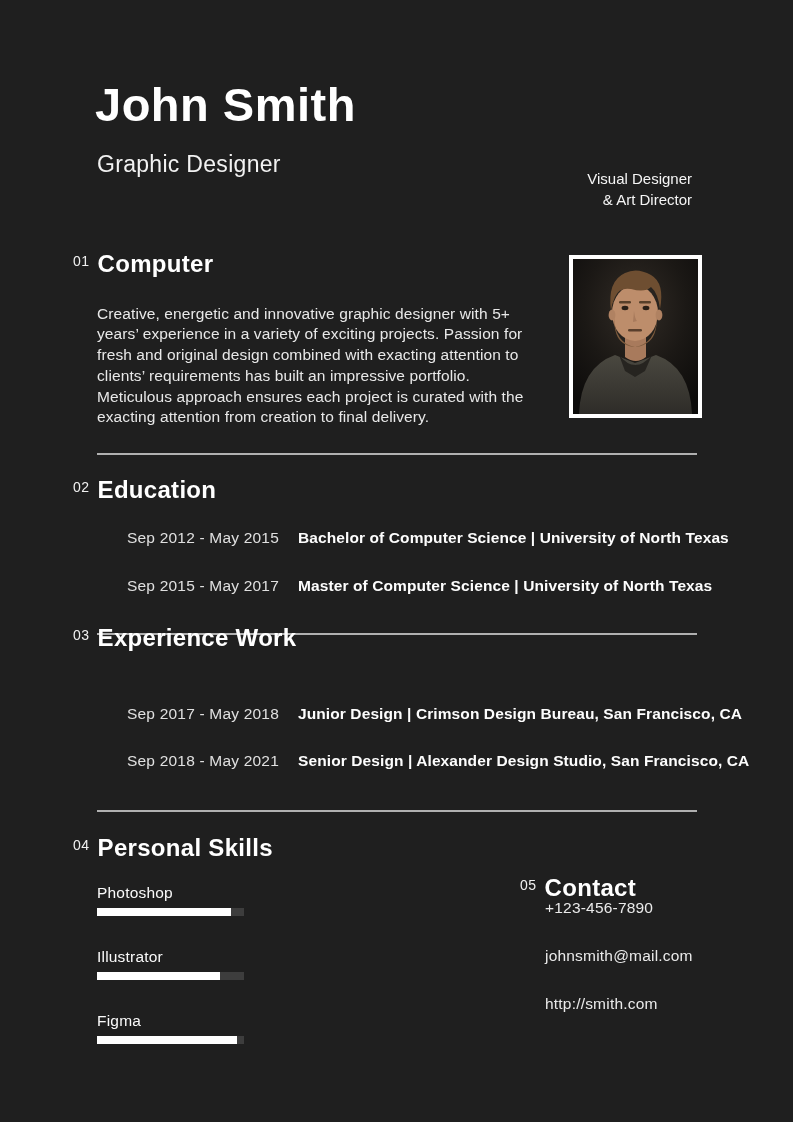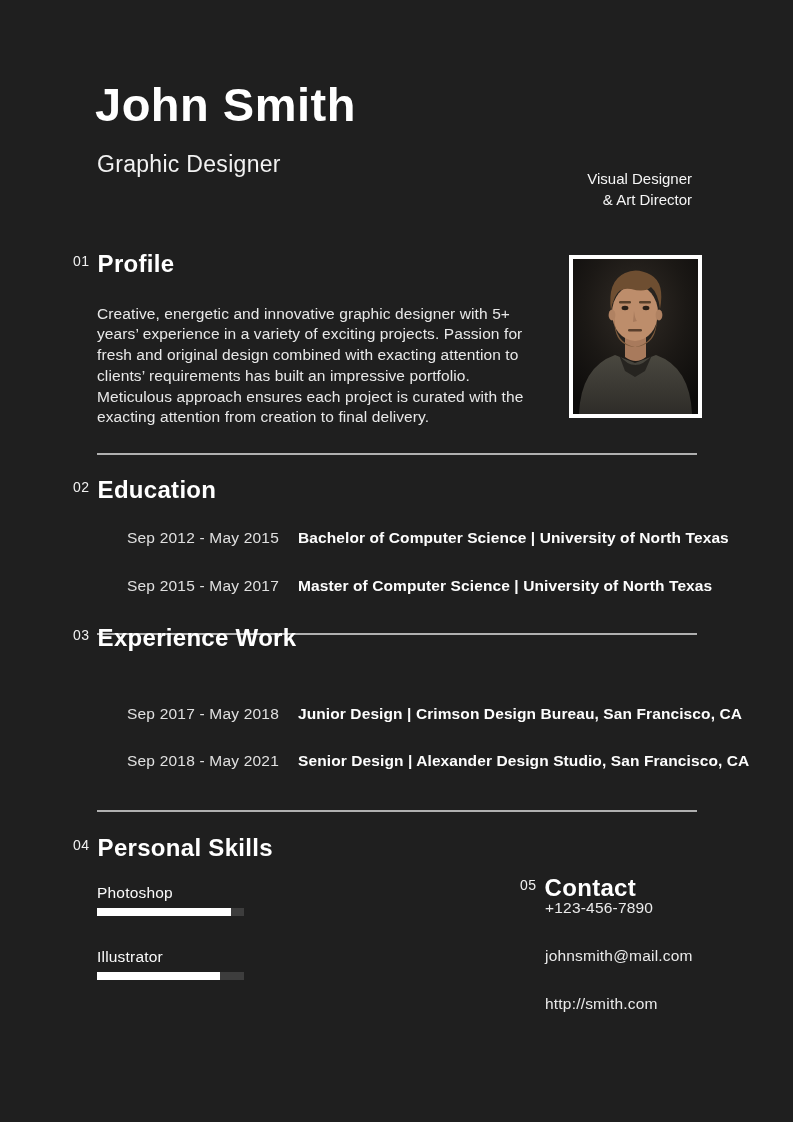--- a/index.html
+++ b/index.html
@@ -77,21 +77,21 @@
 
   <h1 class="name">John Smith</h1>
   <div class="job-title">Graphic Designer</div>
   <div class="tagline">
     <div>Visual Designer</div>
     <div>&amp; Art Director</div>
   </div>
 
   <div class="sec-head head-profile">
     <span class="sec-num">01</span>
-    <h2 class="sec-title">Profile</h2>
+    <h2 class="sec-title">Computer</h2>
   </div>
   <p class="profile-text">Creative, energetic and innovative graphic designer with 5+ years’ experience in a variety of exciting projects. Passion for fresh and original design combined with exacting attention to clients’ requirements has built an impressive portfolio. Meticulous approach ensures each project is curated with the exacting attention from creation to final delivery.</p>
 
   <div class="photo-frame">
     <svg width="125" height="155" viewBox="0 0 125 155">
       <defs>
         <radialGradient id="bgGlow" cx="50%" cy="32%" r="75%">
           <stop offset="0%" stop-color="#322c26"></stop>
           <stop offset="55%" stop-color="#1b1815"></stop>
           <stop offset="100%" stop-color="#0c0b0a"></stop>
@@ -172,20 +172,26 @@
         <div class="skill-bar">
             <div class="skill-fill" style="width: 91%;"></div>
           </div>
       </div>
       <div class="skill">
         <div class="skill-label">Illustrator</div>
         <div class="skill-bar">
             <div class="skill-fill" style="width: 84%;"></div>
           </div>
       </div>
+      <div class="skill">
+        <div class="skill-label">Figma</div>
+        <div class="skill-bar">
+            <div class="skill-fill" style="width: 95%;"></div>
+          </div>
+      </div>
     </div>
   </div>
 
   <div class="sec-head head-contact">
     <span class="sec-num">05</span>
     <h2 class="sec-title">Contact</h2>
   </div>
   <div class="contact-list">
     <div class="contact-item">+123-456-7890</div>
     <div class="contact-item">johnsmith@mail.com</div>

